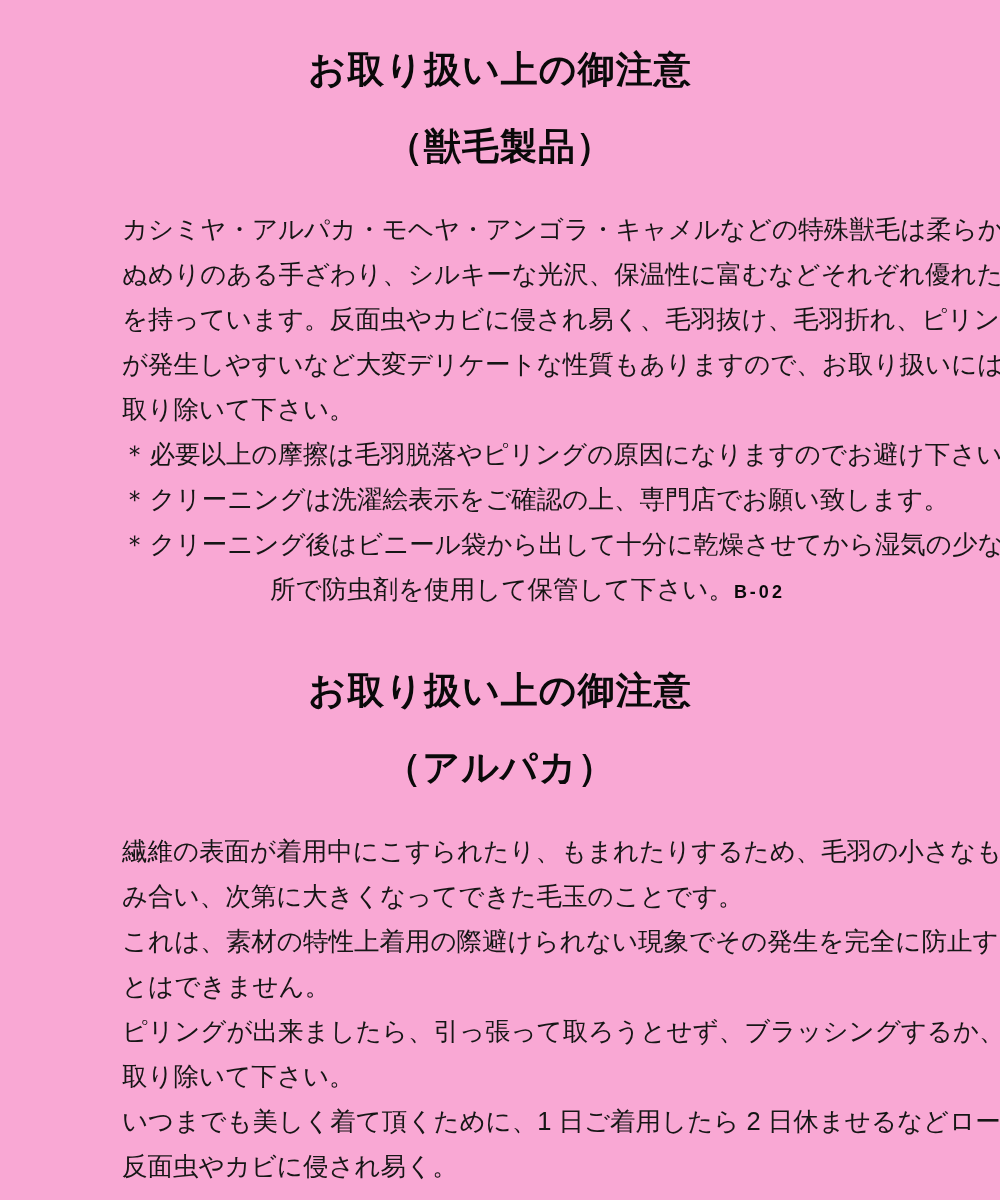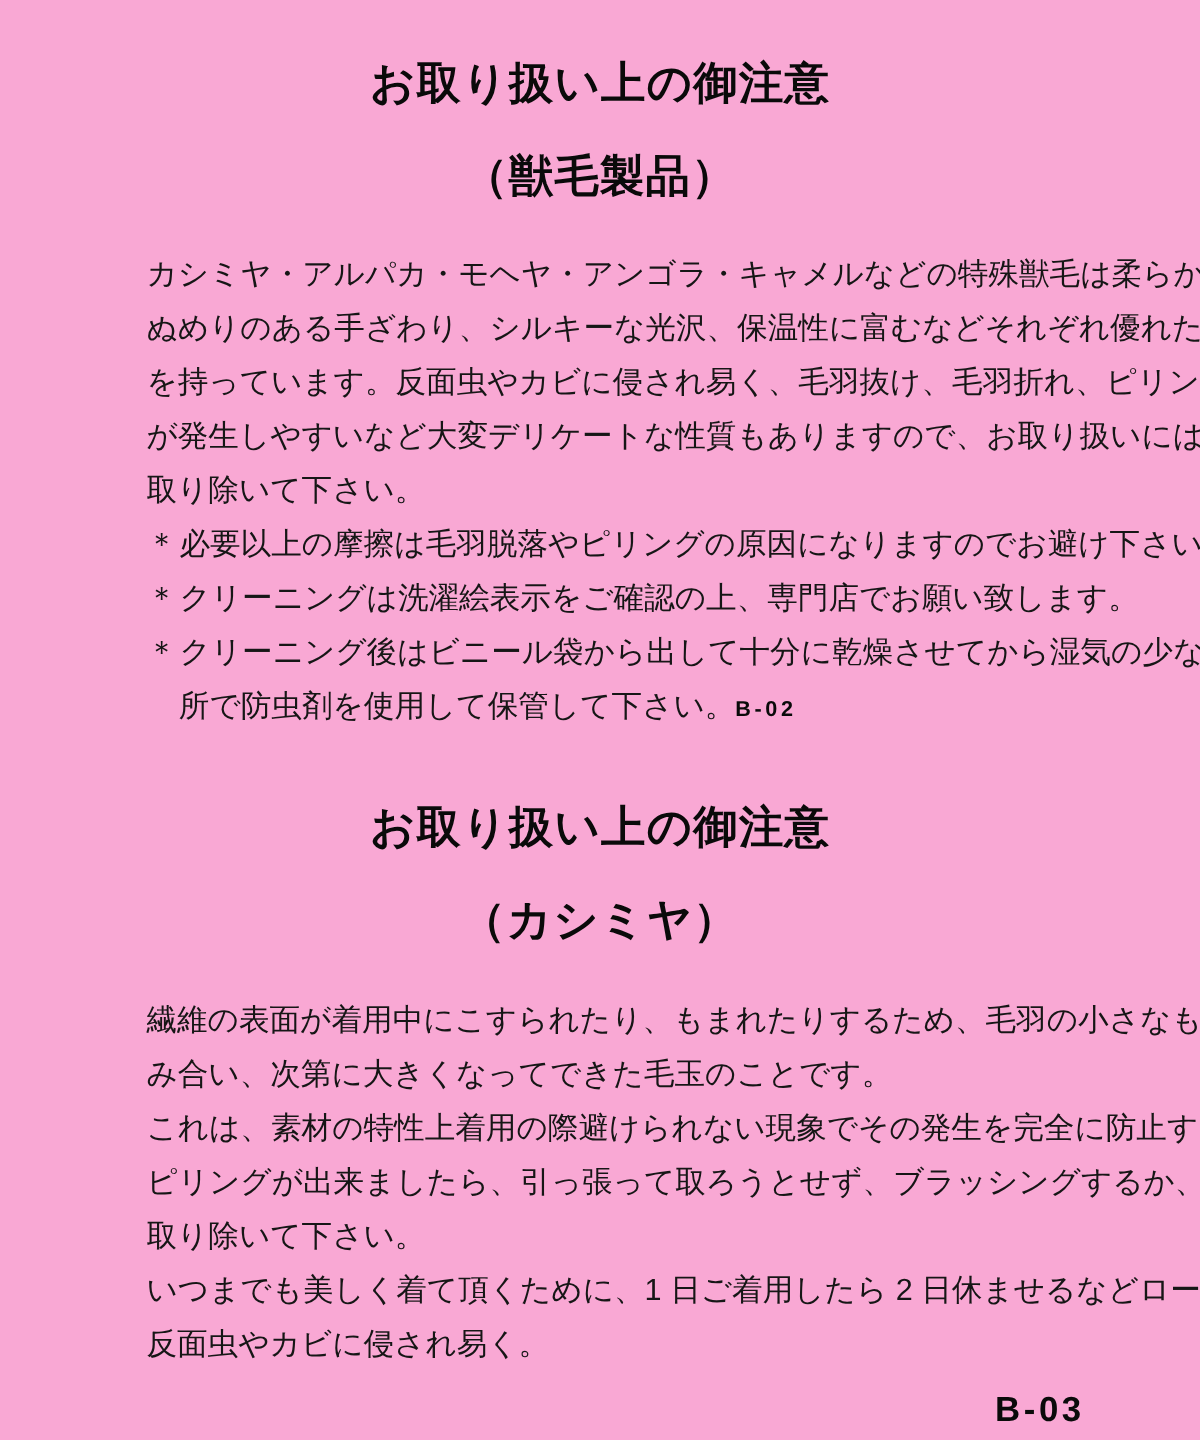--- a/index.html
+++ b/index.html
@@ -28,21 +28,21 @@
     margin: 40px 94px 0 122px;
     font-size: 25.5px;
     line-height: 45px;
     color: #161616;
   }
   .para-line { white-space: nowrap; }
   .bullet-line { white-space: nowrap; }
   .bullet-marker { display: inline-block; margin-right: 2px; }
   .bullet-cont-row {
     display: flex;
-    justify-content: flex-start;
+    justify-content: center;
     align-items: baseline;
     padding-left: 27px;
     white-space: nowrap;
   }
   .page-code {
     font-weight: 800;
     font-size: 18px;
     letter-spacing: 3px;
     color: #0a0a0a;
   }
@@ -70,26 +70,27 @@
     <div class="bullet-line"><span class="bullet-marker">＊</span><span>必要以上の摩擦は毛羽脱落やピリングの原因になりますのでお避け下さい。</span></div>
     <div class="bullet-line"><span class="bullet-marker">＊</span><span>クリーニングは洗濯絵表示をご確認の上、専門店でお願い致します。</span></div>
     <div class="bullet-line"><span class="bullet-marker">＊</span><span>クリーニング後はビニール袋から出して十分に乾燥させてから湿気の少ない</span></div>
     <div class="bullet-cont-row">
       <span>所で防虫剤を使用して保管して下さい。</span>
       <span class="page-code">B-02</span>
     </div>
   </div>
 
   <div class="doc-title title-2">お取り扱い上の御注意</div>
-  <div class="doc-title subtitle">（カシミヤ）</div>
+  <div class="doc-title subtitle">（アルパカ）</div>
 
   <div class="body-block">
     <div class="para-line">繊維の表面が着用中にこすられたり、もまれたりするため、毛羽の小さなもつれが絡</div>
     <div class="para-line">み合い、次第に大きくなってできた毛玉のことです。</div>
     <div class="para-line">これは、素材の特性上着用の際避けられない現象でその発生を完全に防止するこ</div>
+    <div class="para-line">とはできません。</div>
     <div class="para-line">ピリングが出来ましたら、引っ張って取ろうとせず、ブラッシングするか、小さなハサミで</div>
     <div class="para-line">取り除いて下さい。</div>
     <div class="para-line">いつまでも美しく着て頂くために、1 日ご着用したら 2 日休ませるなどローテーションし</div>
     <div class="para-line">反面虫やカビに侵され易く。</div>
   </div>
 
   <div class="code-row-2">
     <span class="page-code">B-03</span>
   </div>
 

